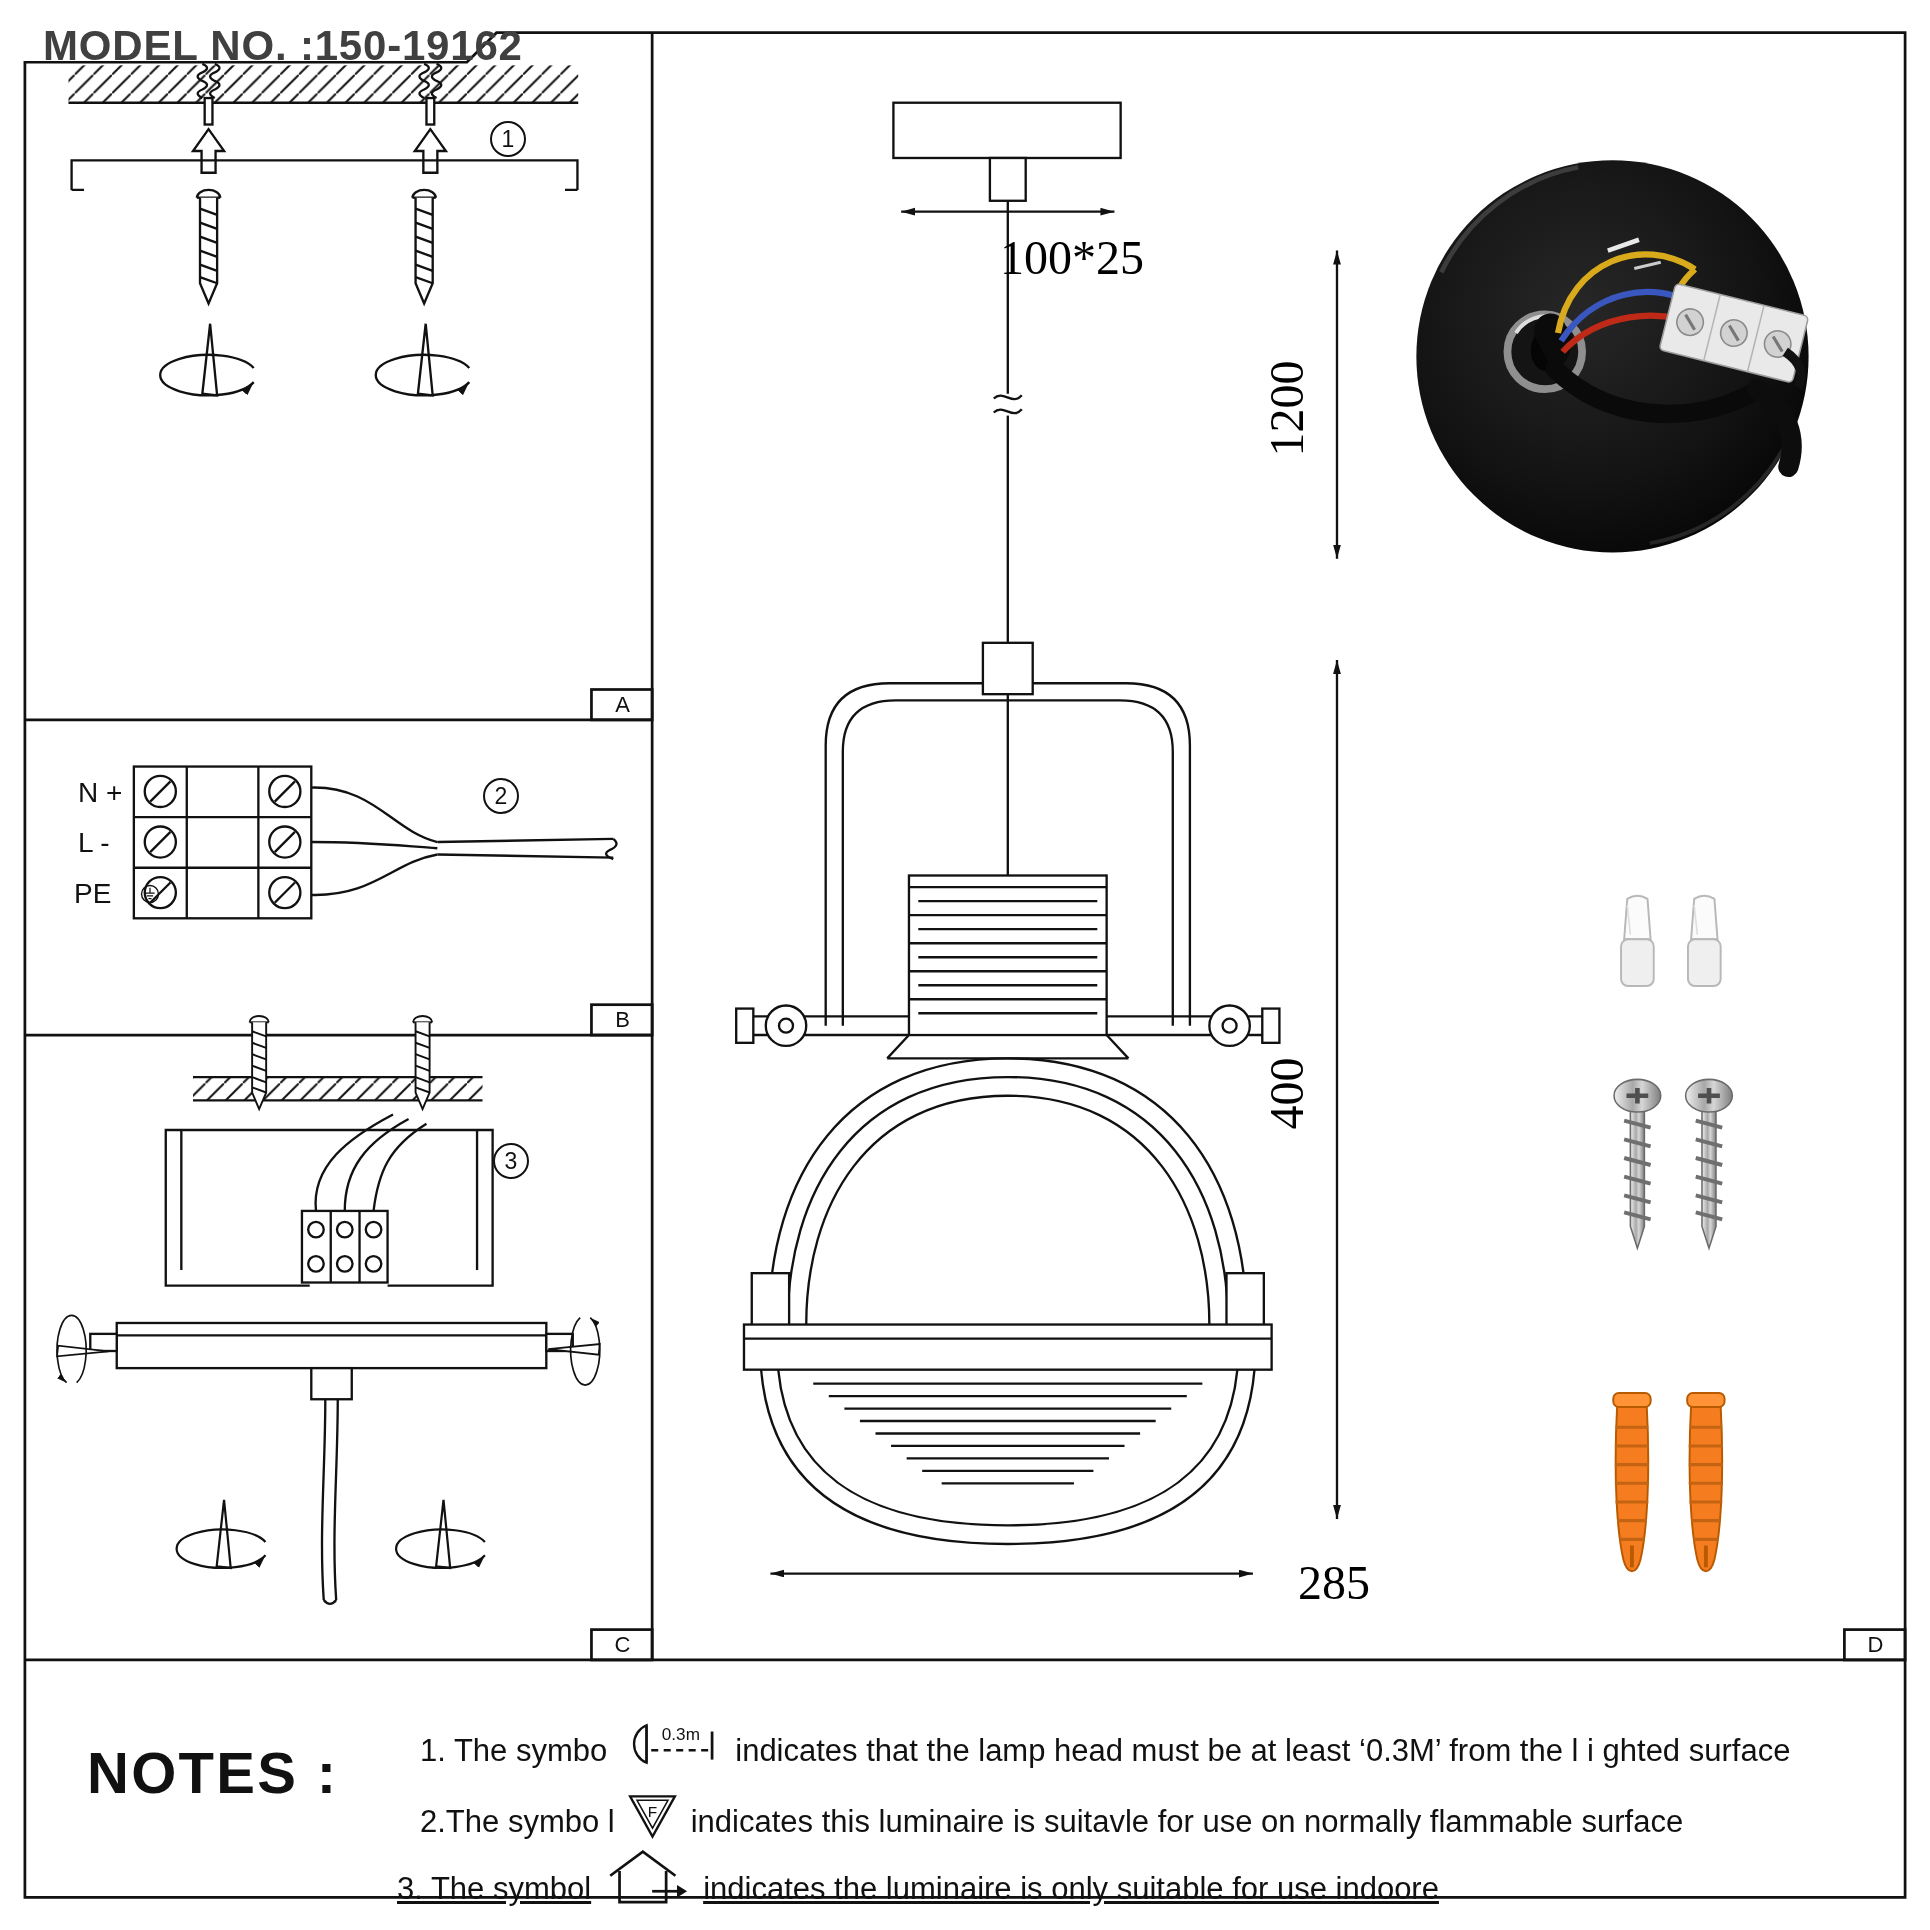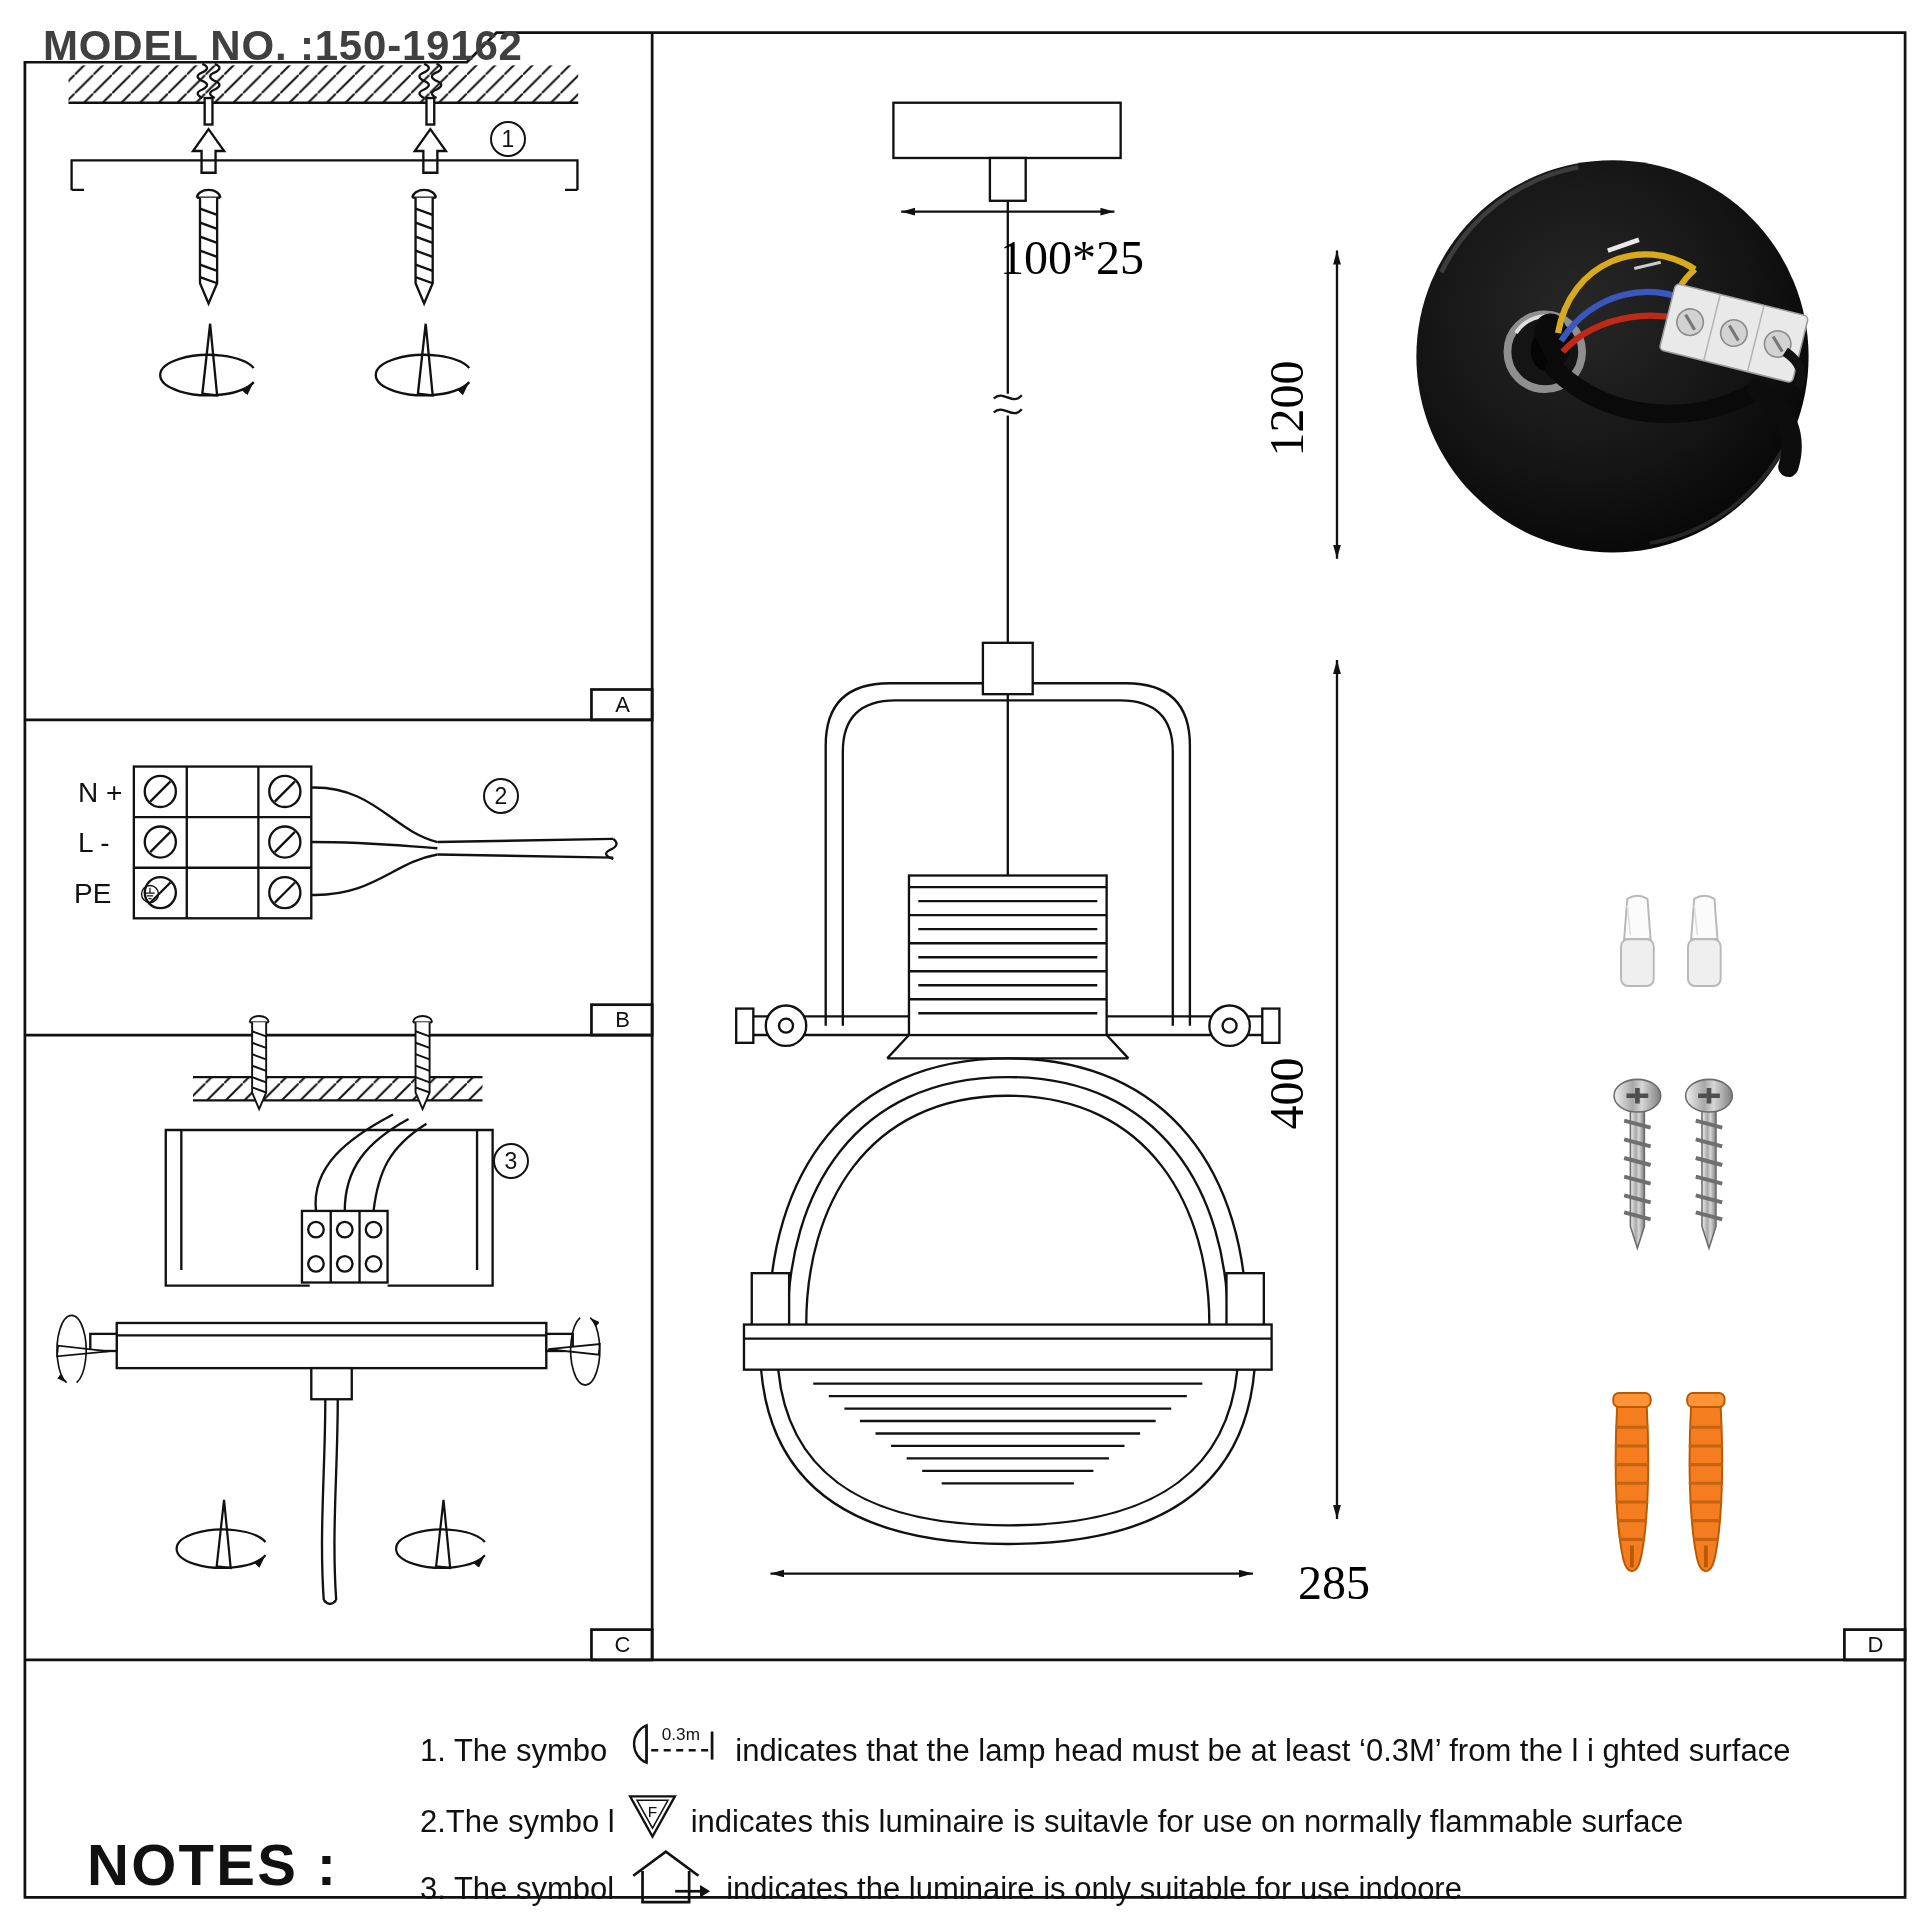--- a/index.html
+++ b/index.html
@@ -268,21 +268,21 @@
     <circle cx="13" cy="13" r="11" fill="none" stroke="#111" stroke-width="1.8"></circle>
     <path d="M13,5 V12 M7,12 H19 M9,15.5 H17 M11,19 H15" stroke="#111" stroke-width="1.6" fill="none"></path>
   </svg>
 </div>
 
 <div class="abs dim-label" style="left:957px;top:230px;width:187px;text-align:right;">100*25</div>
 <div class="abs dim-label" style="left:1208px;top:381px;width:156px;text-align:center;transform:rotate(-90deg);">1200</div>
 <div class="abs dim-label" style="left:1208px;top:1066px;width:156px;text-align:center;transform:rotate(-90deg);">400</div>
 <div class="abs dim-label" style="left:1298px;top:1555px;">285</div>
 
-<div class="abs notes-heading" style="left:87px;top:1831px;">NOTES :</div>
+<div class="abs notes-heading" style="left:87px;top:1739px;">NOTES :</div>
 
 <div class="abs note-line" style="left:420px;top:1719px;">
   <span>1. The symbo</span>
   <svg width="103" height="50" viewBox="0 0 132 64" style="font-size:40px">
     <path d="M34,8 A26,26 0 0 0 34,56 Z" fill="#fff" stroke="#111" stroke-width="3"></path>
     <line x1="34" y1="8" x2="34" y2="56" stroke="#111" stroke-width="3"></line>
     <line x1="40" y1="40" x2="116" y2="40" stroke="#111" stroke-width="3" stroke-dasharray="9 7"></line>
     <line x1="118" y1="16" x2="118" y2="52" stroke="#111" stroke-width="3.5"></line>
     <text x="78" y="27" text-anchor="middle" font-size="22" fill="#111" stroke="none">0.3m</text>
   </svg>
@@ -292,21 +292,21 @@
 <div class="abs note-line" style="left:420px;top:1785px;margin-top:8px;">
   <span>2.The symbo l</span>
   <svg width="51" height="47" viewBox="0 0 66 60" style="font-size:40px">
     <path d="M4,4 H62 L33,56 Z" fill="none" stroke="#111" stroke-width="3"></path>
     <path d="M13,9 H53 L33,45 Z" fill="none" stroke="#111" stroke-width="2"></path>
     <text x="33" y="31" text-anchor="middle" font-size="20" fill="#111" stroke="none">F</text>
   </svg>
   <span>indicates this luminaire is suitavle for use on normally flammable surface</span>
 </div>
 
-<div class="abs note-line" style="left:420px;top:1846px;">
+<div class="abs note-line" style="left:397px;top:1846px;text-decoration:underline;">
   <span>3. The symbol</span>
   <svg width="87" height="61" viewBox="0 0 112 78">
     <path d="M8,38 L50,7 L92,38" fill="none" stroke="#111" stroke-width="3.5"></path>
     <path d="M20,32 V72 H80 V32" fill="none" stroke="#111" stroke-width="3.5"></path>
     <path d="M62,58 H98" stroke="#111" stroke-width="3.5"></path>
     <path d="M94,50 L107,58 L94,66 Z" fill="#111" stroke="none"></path>
   </svg>
   <span>indicates the luminaire is only suitable for use indoore</span>
 </div>
 

